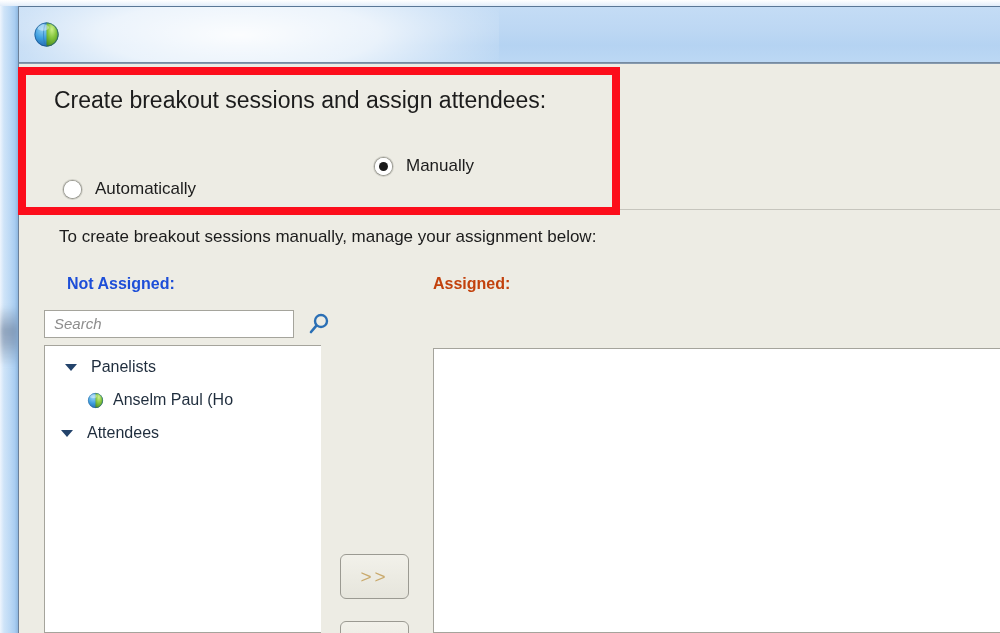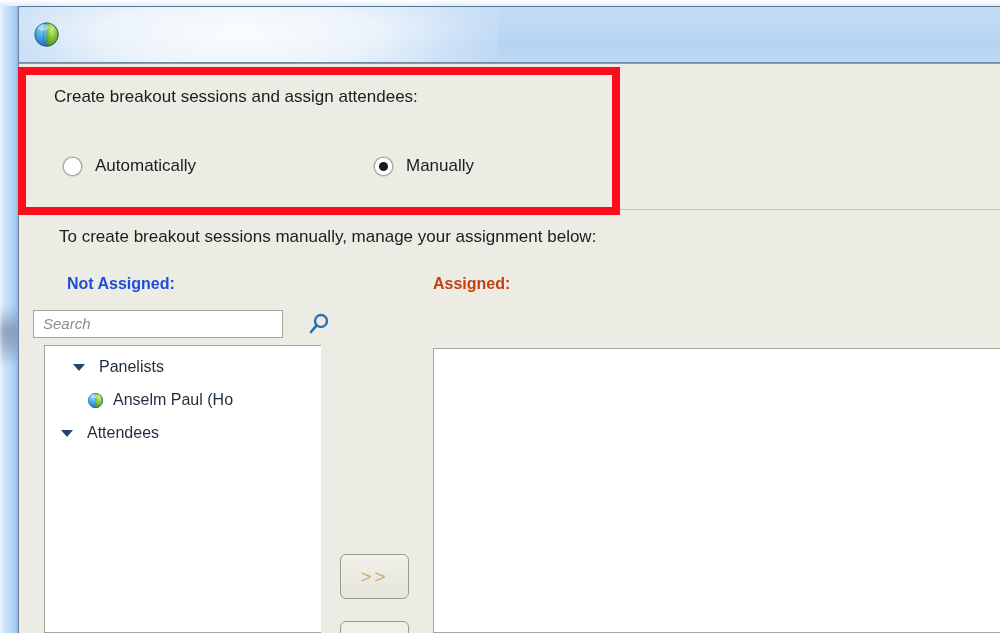--- a/index.html
+++ b/index.html
@@ -141,27 +141,27 @@
     left: 6px;
     top: 145px;
     width: 975px;
     height: 1px;
     background: #c6c5bd;
   }
   #prompt-text {
     position: absolute;
     left: 35px;
     top: 23px;
-    font-size: 17px;
+    font-size: 23px;
     color: #1c1c1c;
     white-space: nowrap;
   }
 
   .radio-row { position: absolute; top: 92px; }
-  #radio-auto { left: 45px; }
+  #radio-auto { left: 45px; margin-top: 23px; }
   #radio-manual { left: 356px; }
   .radio-wrap {
     display: flex;
     align-items: center;
     white-space: nowrap;
   }
   .radio-mark {
     position: relative;
     width: 17px;
     height: 17px;
@@ -213,21 +213,21 @@
     left: 414px;
     top: 211px;
     font-size: 16px;
     font-weight: bold;
     color: #c2410c;
   }
 
   
   #search-field {
     position: absolute;
-    left: 14px;
+    left: 25px;
     top: 246px;
     width: 250px;
     height: 28px;
     background: #ffffff;
     border: 1px solid #a5a49c;
     box-sizing: border-box;
   }
   #search-input {
     position: absolute;
     left: 9px;
@@ -258,21 +258,21 @@
     overflow: hidden;
   }
   .tree-node {
     position: absolute;
     display: flex;
     align-items: center;
     white-space: nowrap;
     font-size: 16px;
     color: #1f2d3d;
   }
-  #node-panelists { left: 28px; top: 12px; }
+  #node-panelists { left: 20px; top: 12px; }
   #node-anselm    { left: 42px; top: 45px; }
   #node-attendees { left: 16px; top: 78px; }
 
   .tree-arrow {
     width: 0;
     height: 0;
     border-left: 6px solid transparent;
     border-right: 6px solid transparent;
     border-top: 7px solid #23436b;
     margin-right: 14px;

